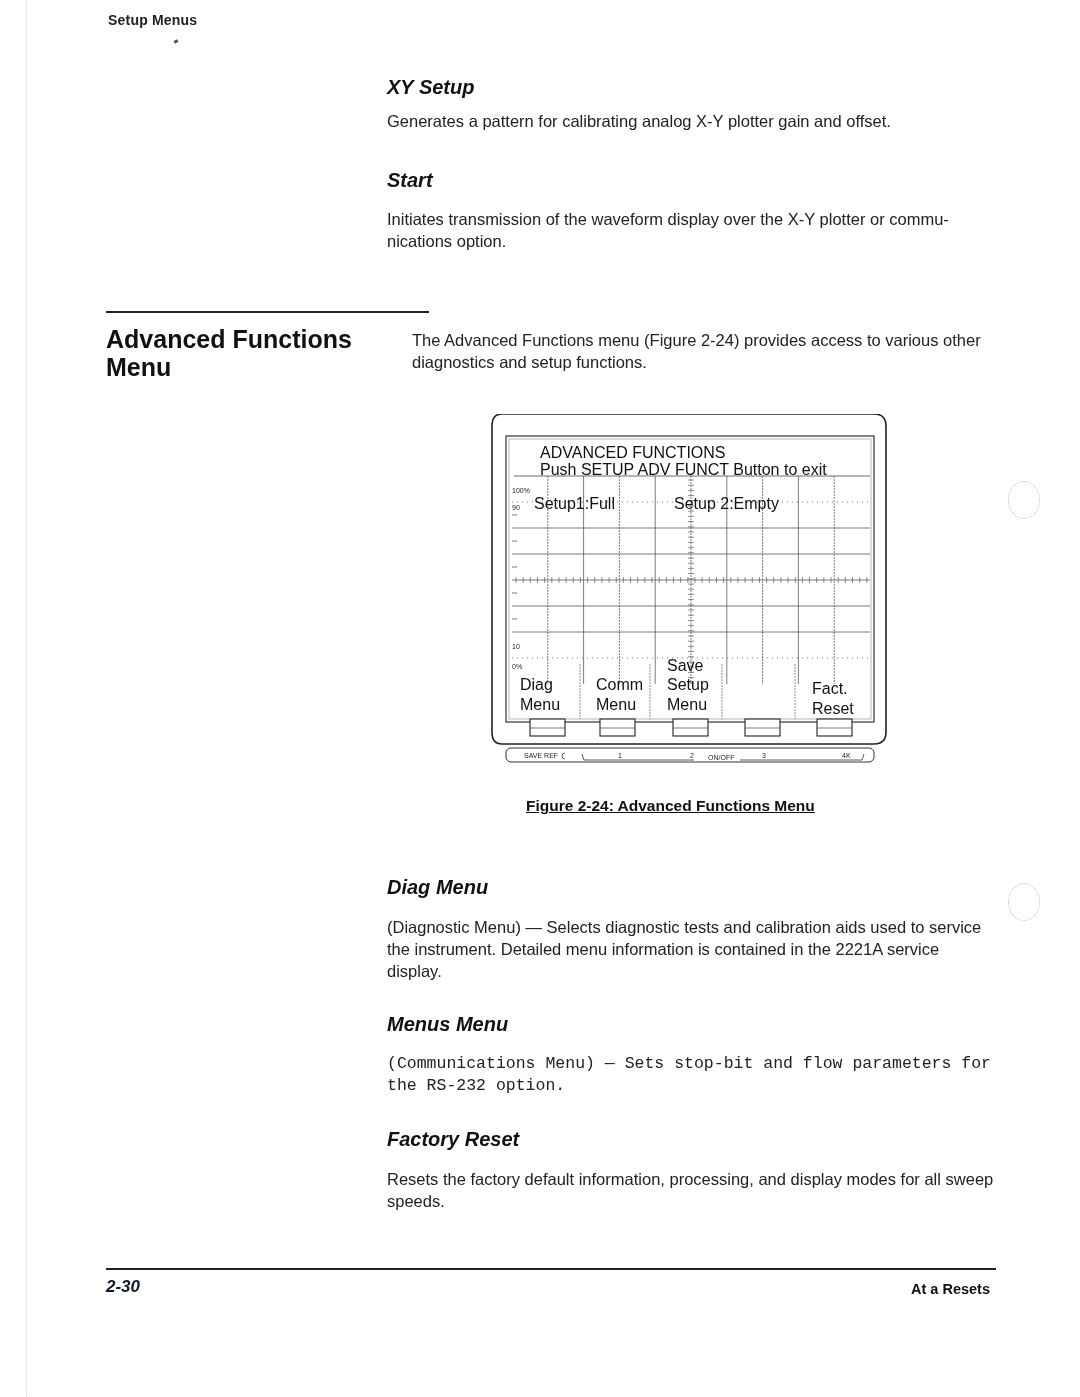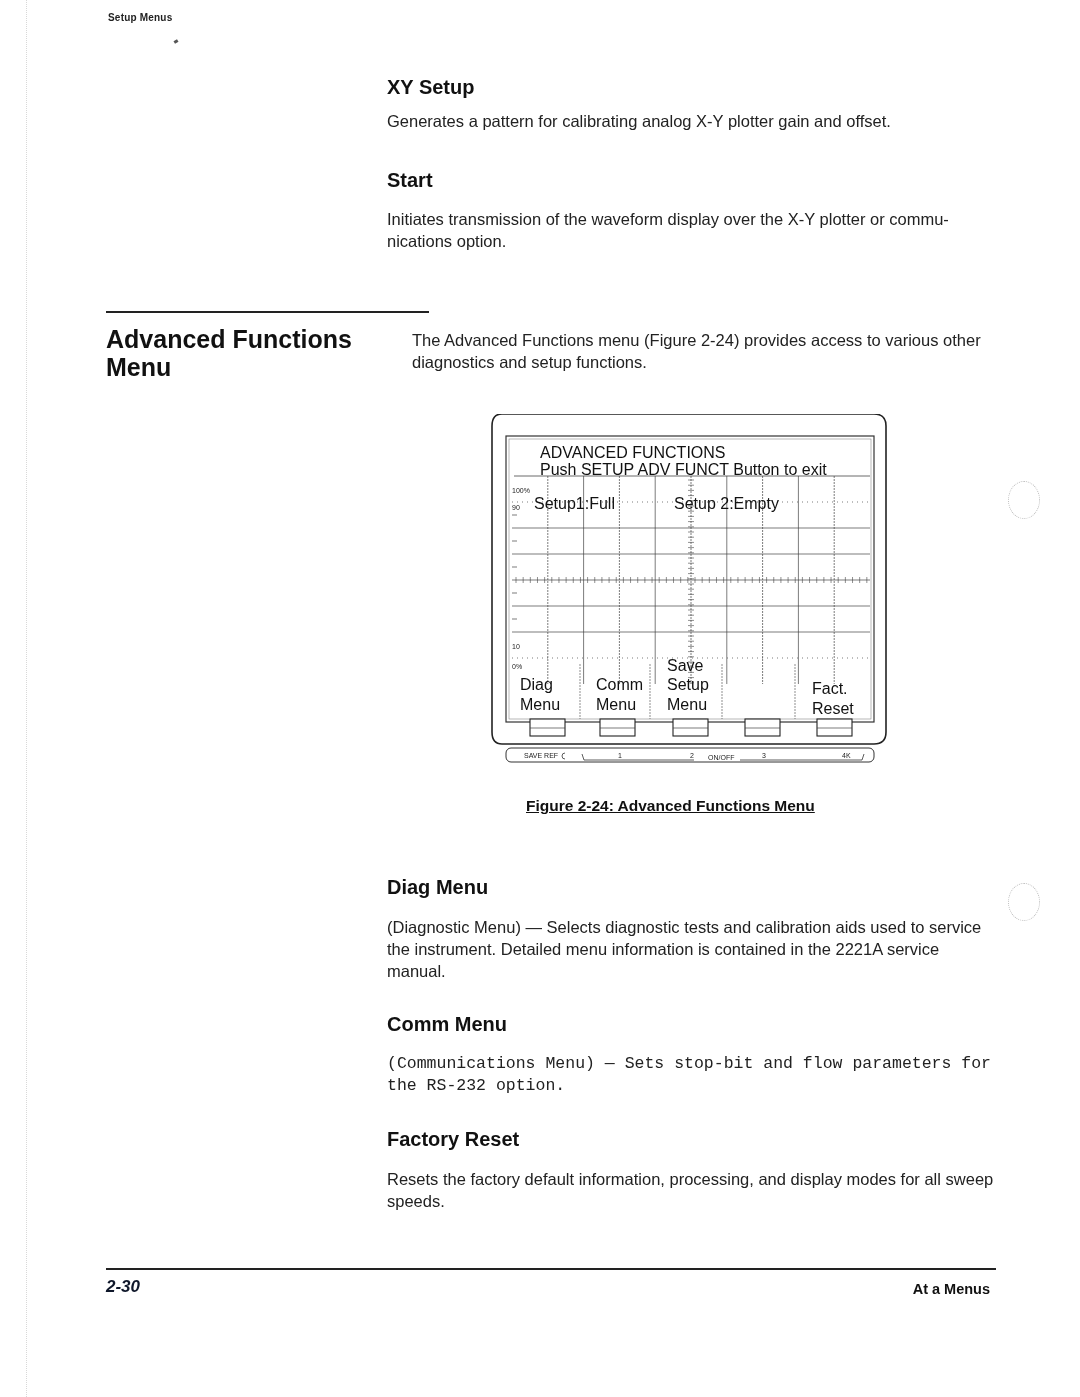--- a/index.html
+++ b/index.html
@@ -2,23 +2,23 @@
 <html><head>
   <meta charset="utf-8">
   <style>
     html, body { margin: 0; padding: 0; }
     body {
       width: 1080px; height: 1397px; position: relative; overflow: hidden;
       background: #ffffff; color: #1a1a1a;
       font-family: "Liberation Sans", "DejaVu Sans", sans-serif;
     }
     .scan-edge { position: absolute; left: 26px; top: 0; width: 1px; height: 1397px; border-left: 1px dotted #d8d8d8; }
-    .running-head { position: absolute; left: 108px; top: 12px; font-size: 10px; font-weight: bold; color: #222; letter-spacing: 0.2px; }
+    .running-head { position: absolute; left: 108px; top: 12px; font-size: 14px; font-weight: bold; color: #222; letter-spacing: 0.2px; }
     .speck { position: absolute; left: 174px; top: 40px; width: 4px; height: 3px; background: #555; transform: rotate(-30deg); }
-    .h3 { position: absolute; left: 387px; font-size: 20px; font-weight: bold; color: #111; margin: 0; }
+    .h3 { position: absolute; left: 387px; font-size: 20px; font-weight: bold; color: #111; margin: 0; font-style: italic; }
     .p  { position: absolute; left: 387px; width: 610px; font-size: 16.5px; line-height: 22px; color: #222; margin: 0; }
     .rule-short { position: absolute; left: 106px; top: 311px; width: 323px; height: 0; border-top: 2px solid #222; }
     .h2 { position: absolute; left: 106px; top: 325px; width: 270px; font-size: 25px; line-height: 28px; font-weight: bold; color: #111; margin: 0; }
     .hole { position: absolute; width: 30px; height: 36px; border: 1px dotted #bbb; border-radius: 50%; }
     .figure { position: absolute; left: 490px; top: 414px; width: 398px; height: 352px; }
     .figure svg { display: block; }
     .scr-text { font-family: "Liberation Sans", sans-serif; font-size: 16px; fill: #111; }
     .small-text { font-family: "Liberation Sans", sans-serif; font-size: 7px; fill: #222; }
     .caption { position: absolute; left: 526px; top: 797px; font-size: 15.5px; font-weight: bold; color: #111; text-decoration: underline; }
     .rule-foot { position: absolute; left: 106px; top: 1268px; width: 890px; height: 0; border-top: 2px solid #222; }
@@ -227,23 +227,23 @@
     <text class="small-text" x="218" y="346">ON/OFF</text>
     <path d="M250,346 H372 L374,340" fill="none" stroke="#333" stroke-width="0.8"></path>
     <text class="small-text" x="272" y="344">3</text>
     <text class="small-text" x="352" y="344">4K</text>
   </svg>
 </div>
 
 <div class="caption">Figure 2-24:  Advanced Functions Menu</div>
 
 <h3 class="h3" style="top:876px;">Diag Menu</h3>
-<p class="p" style="top:916px;">(Diagnostic Menu) — Selects diagnostic tests and calibration aids used to service the instrument. Detailed menu information is contained in the 2221A service manual.</p>
-
-<h3 class="h3" style="top:1013px;">Comm Menu</h3>
+<p class="p" style="top:916px;">(Diagnostic Menu) — Selects diagnostic tests and calibration aids used to service the instrument. Detailed menu information is contained in the 2221A service display.</p>
+
+<h3 class="h3" style="top:1013px;">Menus Menu</h3>
 <p class="p" style="top:1053px;font-family:Liberation Mono, monospace;">(Communications Menu) — Sets stop-bit and flow parameters for the RS-232 option.</p>
 
 <h3 class="h3" style="top:1128px;">Factory Reset</h3>
 <p class="p" style="top:1168px;">Resets the factory default information, processing, and display modes for all sweep speeds.</p>
 
 <div class="rule-foot"></div>
 <div class="page-num">2-30</div>
-<div class="chapter">At a Menus</div>
+<div class="chapter">At a Resets</div>
 
 </body></html>

